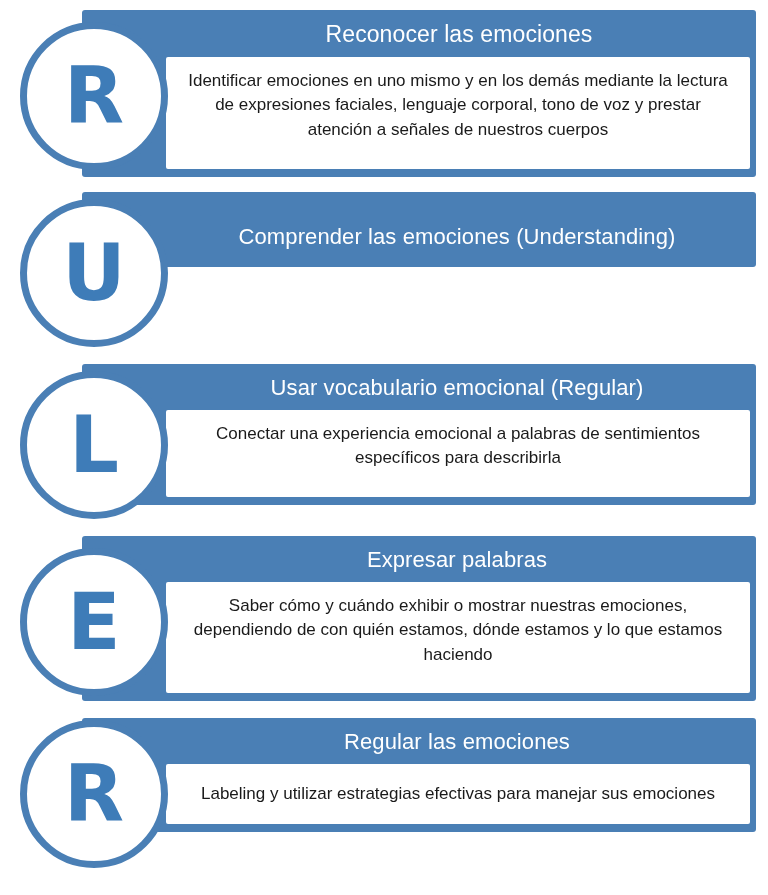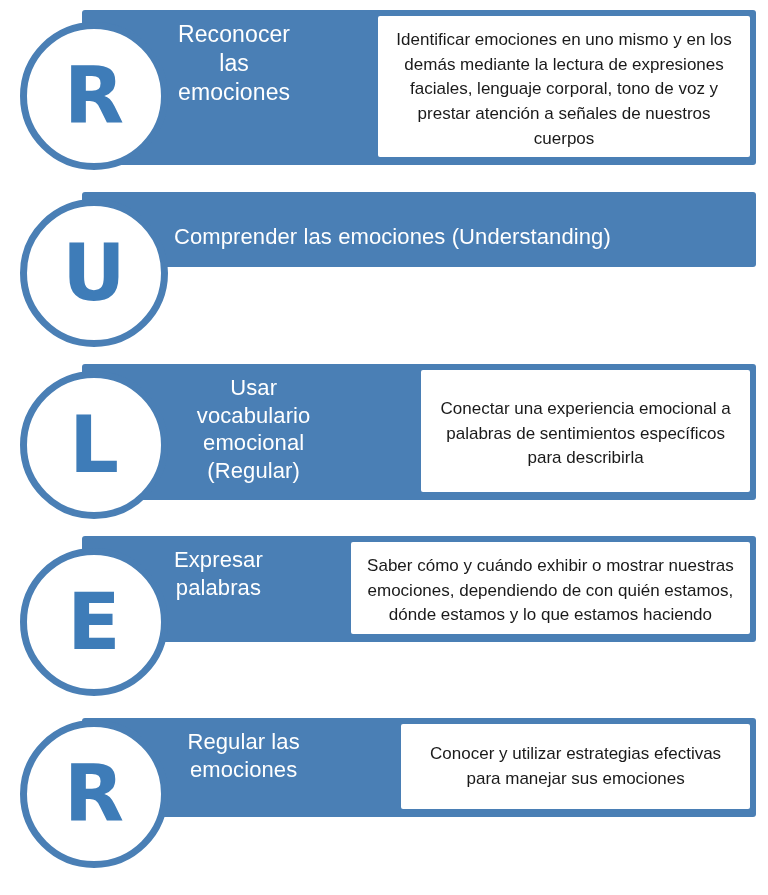--- a/index.html
+++ b/index.html
@@ -33,36 +33,37 @@
   
   .panel {
     position: relative;
     margin-left: 70px;
     flex: 1 1 auto;
     background: #4a7fb5;
     border-radius: 3px;
     padding: 6px 6px 8px 6px;
     box-sizing: border-box;
     display: flex;
+    flex-direction: column;
   }
   .panel-title {
     color: #ffffff;
     font-size: 22px;
     line-height: 1.25;
     text-align: center;
     padding: 4px 10px 8px 86px;
     box-sizing: border-box;
     font-weight: normal;
     letter-spacing: 0.1px;
   }
   .panel-body {
     background: #ffffff;
     border-radius: 2px;
     margin-left: 78px;
-    padding: 12px 16px 6px 16px;
+    padding: 12px 16px 26px 16px;
     box-sizing: border-box;
     color: #1a1a1a;
     font-size: 17px;
     line-height: 1.45;
     text-align: center;
     flex: 1 1 auto;
     display: flex;
     align-items: center;
     justify-content: center;
   }
@@ -152,17 +153,17 @@
       <div class="panel-body">Saber cómo y cuándo exhibir o mostrar nuestras emociones, dependiendo de con quién estamos, dónde estamos y lo que estamos haciendo</div>
     </div>
   </div>
 
   <div class="row row-r2">
     <div class="letter-circle">
       <span class="letter">R</span>
     </div>
     <div class="panel">
       <div class="panel-title">Regular las emociones</div>
-      <div class="panel-body">Conocer y utilizar estrategias efectivas para manejar sus emociones</div>
+      <div class="panel-body">Labeling y utilizar estrategias efectivas para manejar sus emociones</div>
     </div>
   </div>
 
 </div>
 
 </body></html>

